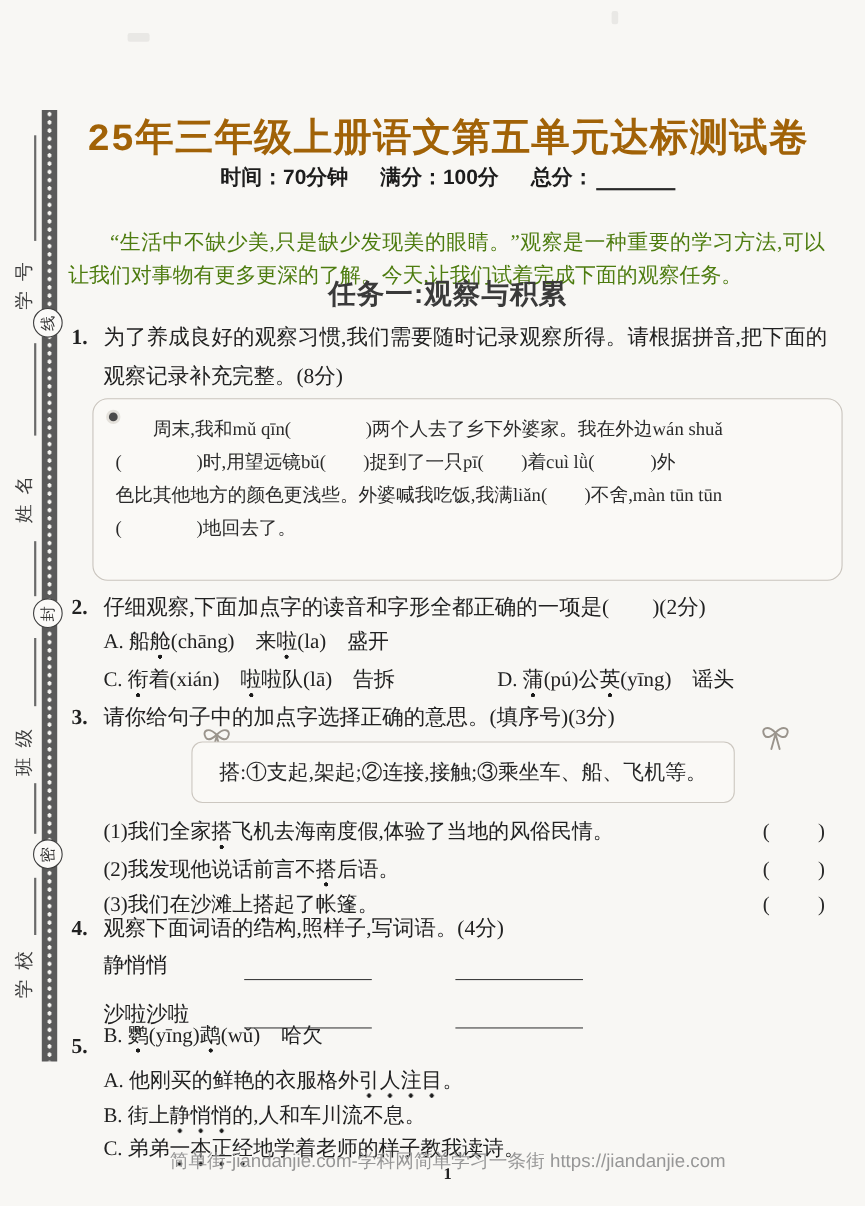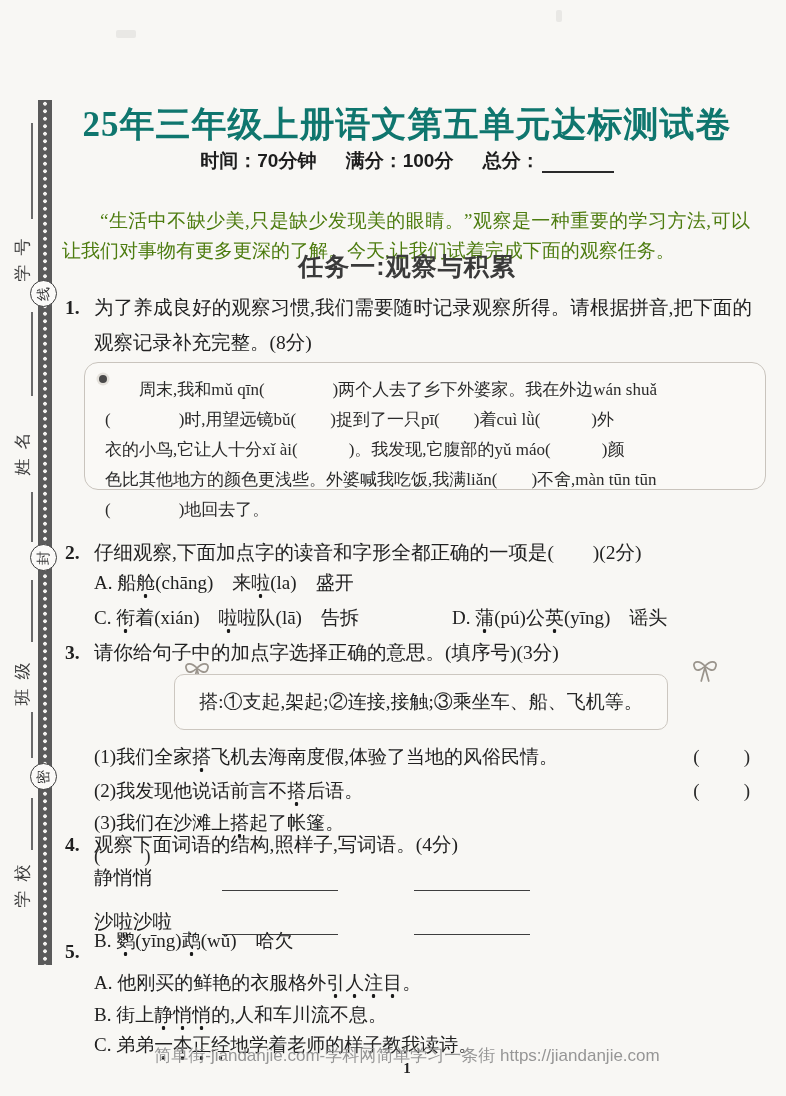--- a/index.html
+++ b/index.html
@@ -26,22 +26,22 @@
     position:absolute;left:30px;width:27px;height:27px;border:1.5px solid #3d3d3d;
     border-radius:50%;background:#fbfaf8;display:flex;align-items:center;justify-content:center;
     box-sizing:border-box;
   }
   .seal-circle span{transform:rotate(-90deg);font-size:14px;color:#333;}
   
   .content{position:absolute;left:62px;top:0;width:690px;}
   .abs{position:absolute;}
   .page-title{
     left:0;top:78px;width:690px;text-align:center;
-    font-family:Liberation Serif, serif;
-    font-weight:bold;font-size:35px;letter-spacing:1px;color:#0f766e;
+    font-family:Liberation Mono, monospace;
+    font-weight:bold;font-size:35px;letter-spacing:1px;color:#a16207;
   }
   .meta-line{
     left:0;top:146px;width:690px;text-align:center;
     font-family:"Liberation Sans",sans-serif;font-weight:bold;font-size:19px;color:#1d1d1d;
   }
   .meta-line span{margin:0 12px;}
   .score-blank{
     display:inline-block;width:72px;height:1em;margin-left:2px!important;
     border-bottom:2px solid #2a2a2a;transform:translateY(6px);
   }
@@ -51,21 +51,21 @@
   }
   .section-title{
     left:0;top:250px;width:690px;text-align:center;
     font-family:"Liberation Sans",sans-serif;font-weight:bold;font-size:25px;color:#3a3a3a;
     letter-spacing:1px;
   }
   .q{padding-left:32px;box-sizing:border-box;width:690px;font-size:19.5px;line-height:35px;color:#212121;text-align:justify;}
   .q .q-num{position:absolute;left:3px;top:0;font-weight:bold;line-height:35px;}
   
   .record-box{
-    left:22px;top:362px;width:682px;height:128px;box-sizing:border-box;
+    left:22px;top:362px;width:682px;height:166px;box-sizing:border-box;
     border:1.5px solid #c9c4bd;border-radius:14px;background:#faf9f6;
     padding:12px 16px 0 20px;
   }
   .record-box .line{font-size:17px;line-height:30px;white-space:nowrap;color:#2a2a2a;}
   .pin-icon{
     position:absolute;left:14px;top:12px;width:8px;height:8px;border-radius:50%;
     background:#4a4a4a;box-shadow:0 0 0 2.5px #e4e1db;
   }
   
   .opt-row{left:0;width:690px;display:flex;padding-left:32px;box-sizing:border-box;font-size:19px;color:#212121;}
@@ -155,21 +155,20 @@
 
   <div class="abs q" style="top:290px;">
     <span class="q-num">1.</span>
     <span>为了养成良好的观察习惯,我们需要随时记录观察所得。请根据拼音,把下面的观察记录补充完整。(8分)</span>
   </div>
 
   <div class="abs record-box">
     <span class="pin-icon"></span>
     <div class="line">　　周末,我和mǔ qīn(　　　　)两个人去了乡下外婆家。我在外边wán shuǎ</div>
     <div class="line">(　　　　)时,用望远镜bǔ(　　)捉到了一只pī(　　)着cuì lǜ(　　　)外</div>
-    <div class="line">衣的小鸟,它让人十分xǐ ài(　　　)。我发现,它腹部的yǔ máo(　　　)颜</div>
     <div class="line">色比其他地方的颜色更浅些。外婆喊我吃饭,我满liǎn(　　)不舍,màn tūn tūn</div>
     <div class="line">(　　　　)地回去了。</div>
   </div>
 
   <div class="abs q" style="top:538px;line-height:30px;">
     <span class="q-num" style="line-height:30px;">2.</span>
     <span>仔细观察,下面加点字的读音和字形全都正确的一项是(　　)(2分)</span>
   </div>
   <div class="abs opt-row" style="top:570px;flex-direction:column;">
     <span class="opt-left"><span>A. 船</span><span class="dot">舱</span><span>(chāng)　来</span><span class="dot">啦</span><span>(la)　盛开</span></span>
@@ -204,21 +203,21 @@
   </div>
 
   <div class="abs q3-item" style="top:740px;">
     <span><span>(1)我们全家</span><span class="dot">搭</span><span>飞机去海南度假,体验了当地的风俗民情。</span></span>
     <span class="ans">(　　)</span>
   </div>
   <div class="abs q3-item" style="top:774px;">
     <span><span>(2)我发现他说话前言不</span><span class="dot">搭</span><span>后语。</span></span>
     <span class="ans">(　　)</span>
   </div>
-  <div class="abs q3-item" style="top:806px;flex-direction:column;">
+  <div class="abs q3-item" style="top:806px;">
     <span><span>(3)我们在沙滩上</span><span class="dot">搭</span><span>起了帐篷。</span></span>
     <span class="ans">(　　)</span>
   </div>
 
   <div class="abs q" style="top:830px;line-height:30px;">
     <span class="q-num" style="line-height:30px;">4.</span>
     <span>观察下面词语的结构,照样子,写词语。(4分)</span>
   </div>
   <div class="abs q4-row" style="top:864px;">
     <span class="q4-word">静悄悄</span>

